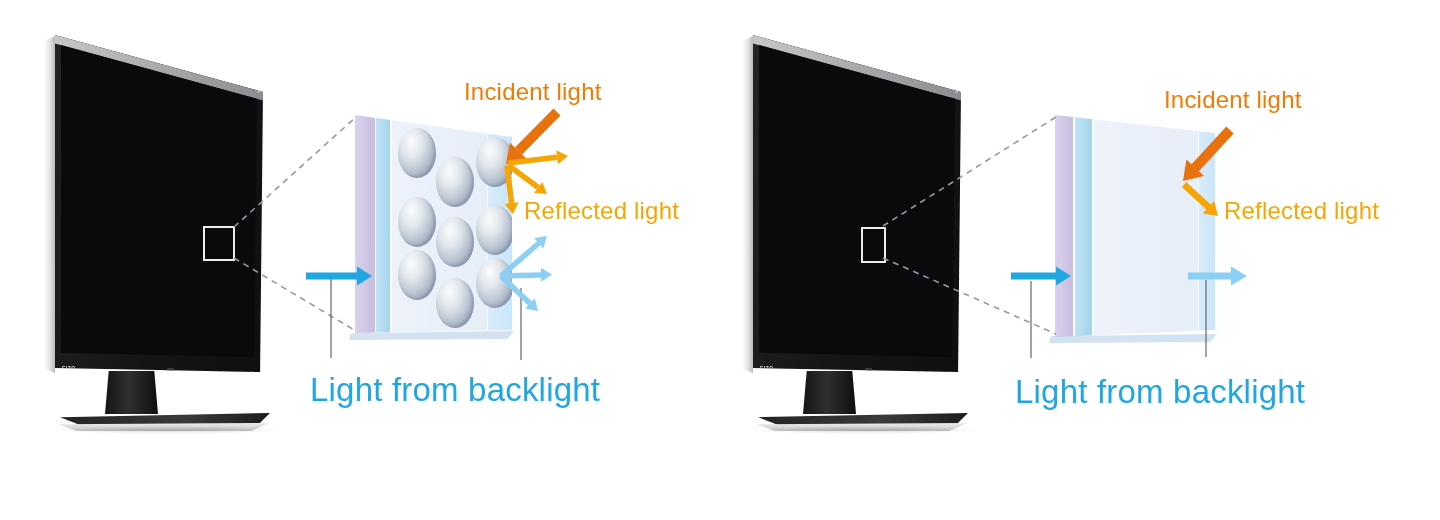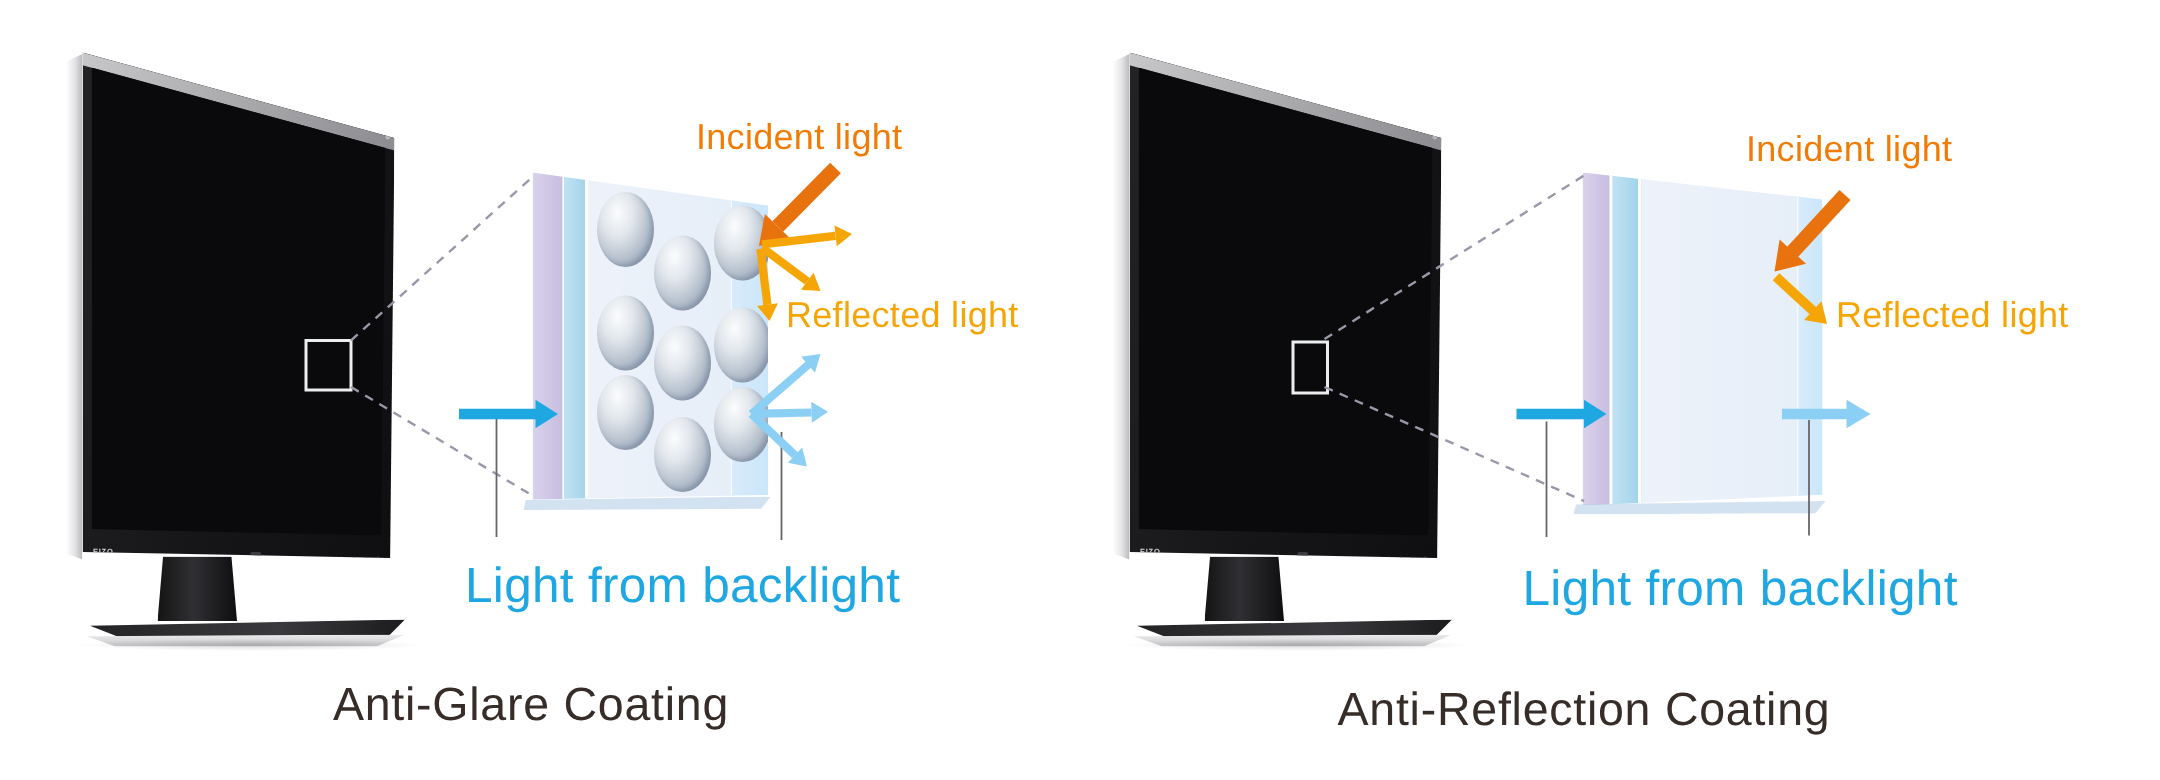--- a/index.html
+++ b/index.html
@@ -165,21 +165,20 @@
         <line x1="501" y1="276" x2="541" y2="275" style="stroke:var(--backlight-exit)" stroke-width="5.5"></line>
         <polygon points="552,274.5 540.8,267.8 541.2,281.8" style="fill:var(--backlight-exit)"></polygon>
         <line x1="501" y1="276" x2="530" y2="303.5" style="stroke:var(--backlight-exit)" stroke-width="5.5"></line>
         <polygon points="538,311 534.8,298.3 525.2,308.5" style="fill:var(--backlight-exit)"></polygon>
       </g>
     </svg>
 
     <div class="lbl lbl-incident" style="left:464px;top:78px">Incident light</div>
     <div class="lbl lbl-reflected" style="left:524px;top:197px">Reflected light</div>
     <div class="lbl lbl-backlight" style="left:310px;top:371px">Light from backlight</div>
-    <div class="caption" style="left:154px;top:452px">Anti-Glare Coating</div>
   </div>
 
   <div class="panel right">
 
     <div class="monitor-group">
       <div class="side-strip"></div>
       <div class="monitor-body">
         <div class="top-face"></div>
         <div class="screen"></div>
         <div class="screen-square"></div>
@@ -231,16 +230,15 @@
       </g>
       <g>
         <line x1="468" y1="276" x2="512" y2="276" style="stroke:var(--backlight-exit)" stroke-width="7"></line>
         <polygon points="527,276 511,266.5 511,285.5" style="fill:var(--backlight-exit)"></polygon>
       </g>
     </svg>
 
     <div class="lbl lbl-incident" style="left:444px;top:86px">Incident light</div>
     <div class="lbl lbl-reflected" style="left:504px;top:197px">Reflected light</div>
     <div class="lbl lbl-backlight" style="left:295px;top:373px">Light from backlight</div>
-    <div class="caption" style="left:136px;top:455px">Anti-Reflection Coating</div>
   </div>
 
 </div>
 
 </body></html>

